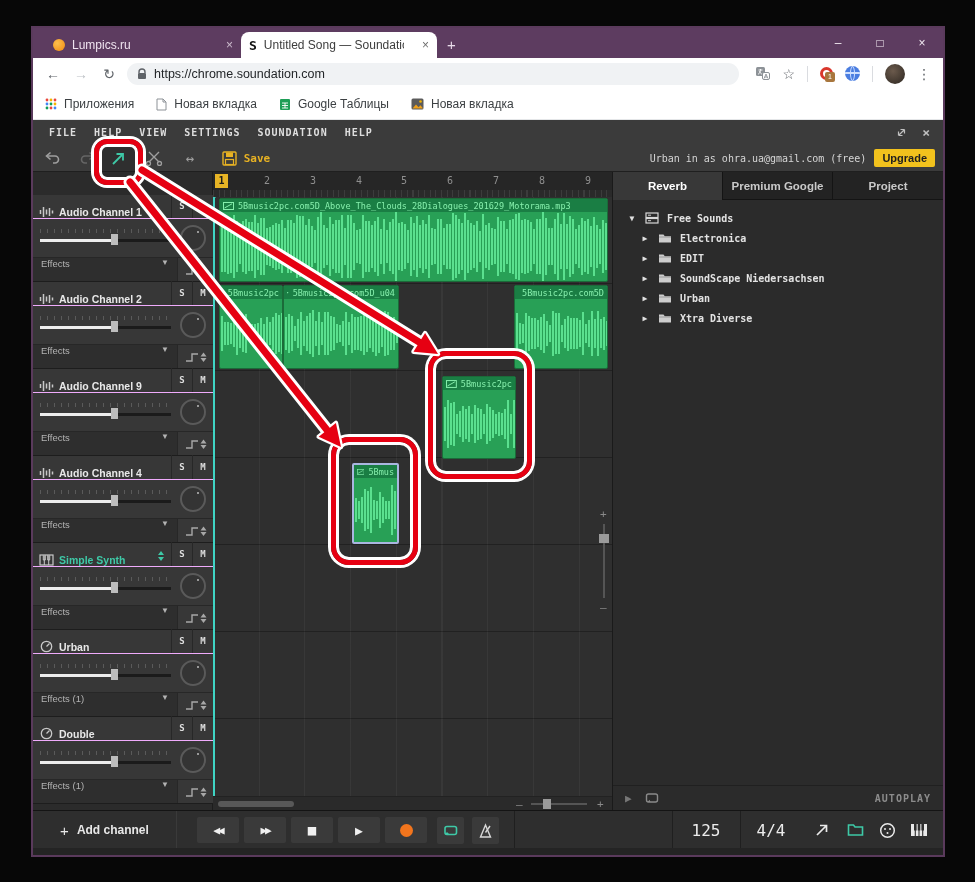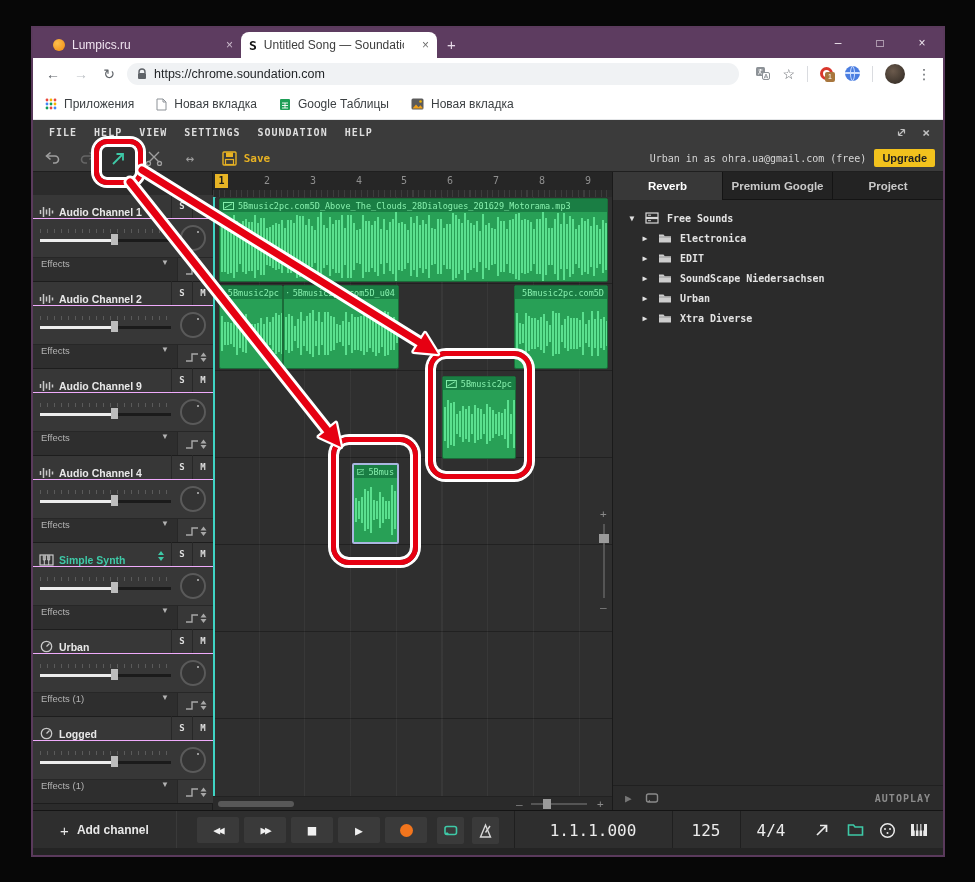--- a/index.html
+++ b/index.html
@@ -495,21 +495,21 @@
           </div>
 
           <div class="strip">
             <div class="s-head">
                 <span class="ch-ic">
                   <svg width="13" height="13" viewBox="0 0 13 13">
                     <circle cx="6.5" cy="6.5" r="5.2" fill="none" stroke="#c8c8c8" stroke-width="1.3"></circle>
                     <path d="M6.5 6.5L9.5 3.5" stroke="#c8c8c8" stroke-width="1.3"></path>
                   </svg>
                 </span>
-                <span class="ch-name">Logged</span>
+                <span class="ch-name">Double</span>
                 <span class="sm">S</span>
                 <span class="sm">M</span>
               </div>
             <div class="s-mid">
                 <div class="vslider">
                   <div class="ticks"></div>
                   <div class="trackln">
                     <div class="fill"></div>
                   </div>
                   <div class="handle"></div>
@@ -991,21 +991,20 @@
             <path d="M7.5 11.5H2.8l2.2-2.6z" fill="#3ec9a7"></path>
           </svg>
       </div>
       <div class="tpsq" style="left:439px">
         <svg width="17" height="16" viewBox="0 0 17 16">
             <path d="M8.5 2L13.5 14h-10z" fill="none" stroke="#d8d8d8" stroke-width="1.4"></path>
             <path d="M8.5 9.5L13 3" stroke="#d8d8d8" stroke-width="1.4"></path>
           </svg>
       </div>
       <div class="tsep" style="left:481px"></div>
-      <div class="tdisp" style="left:481px;width:158px">1.1.1.000</div>
       <div class="tsep" style="left:639px"></div>
       <div class="tdisp" style="left:639px;width:68px">125</div>
       <div class="tsep" style="left:707px"></div>
       <div class="tdisp" style="left:707px;width:62px">4/4</div>
       <div class="ticon" style="left:778px">
         <svg width="16" height="16" viewBox="0 0 16 16">
             <path d="M3 13L12 4M6 3.5h6.5V10" fill="none" stroke="#e9e9e9" stroke-width="1.7"></path>
           </svg>
       </div>
       <div class="ticon" style="left:811px">

